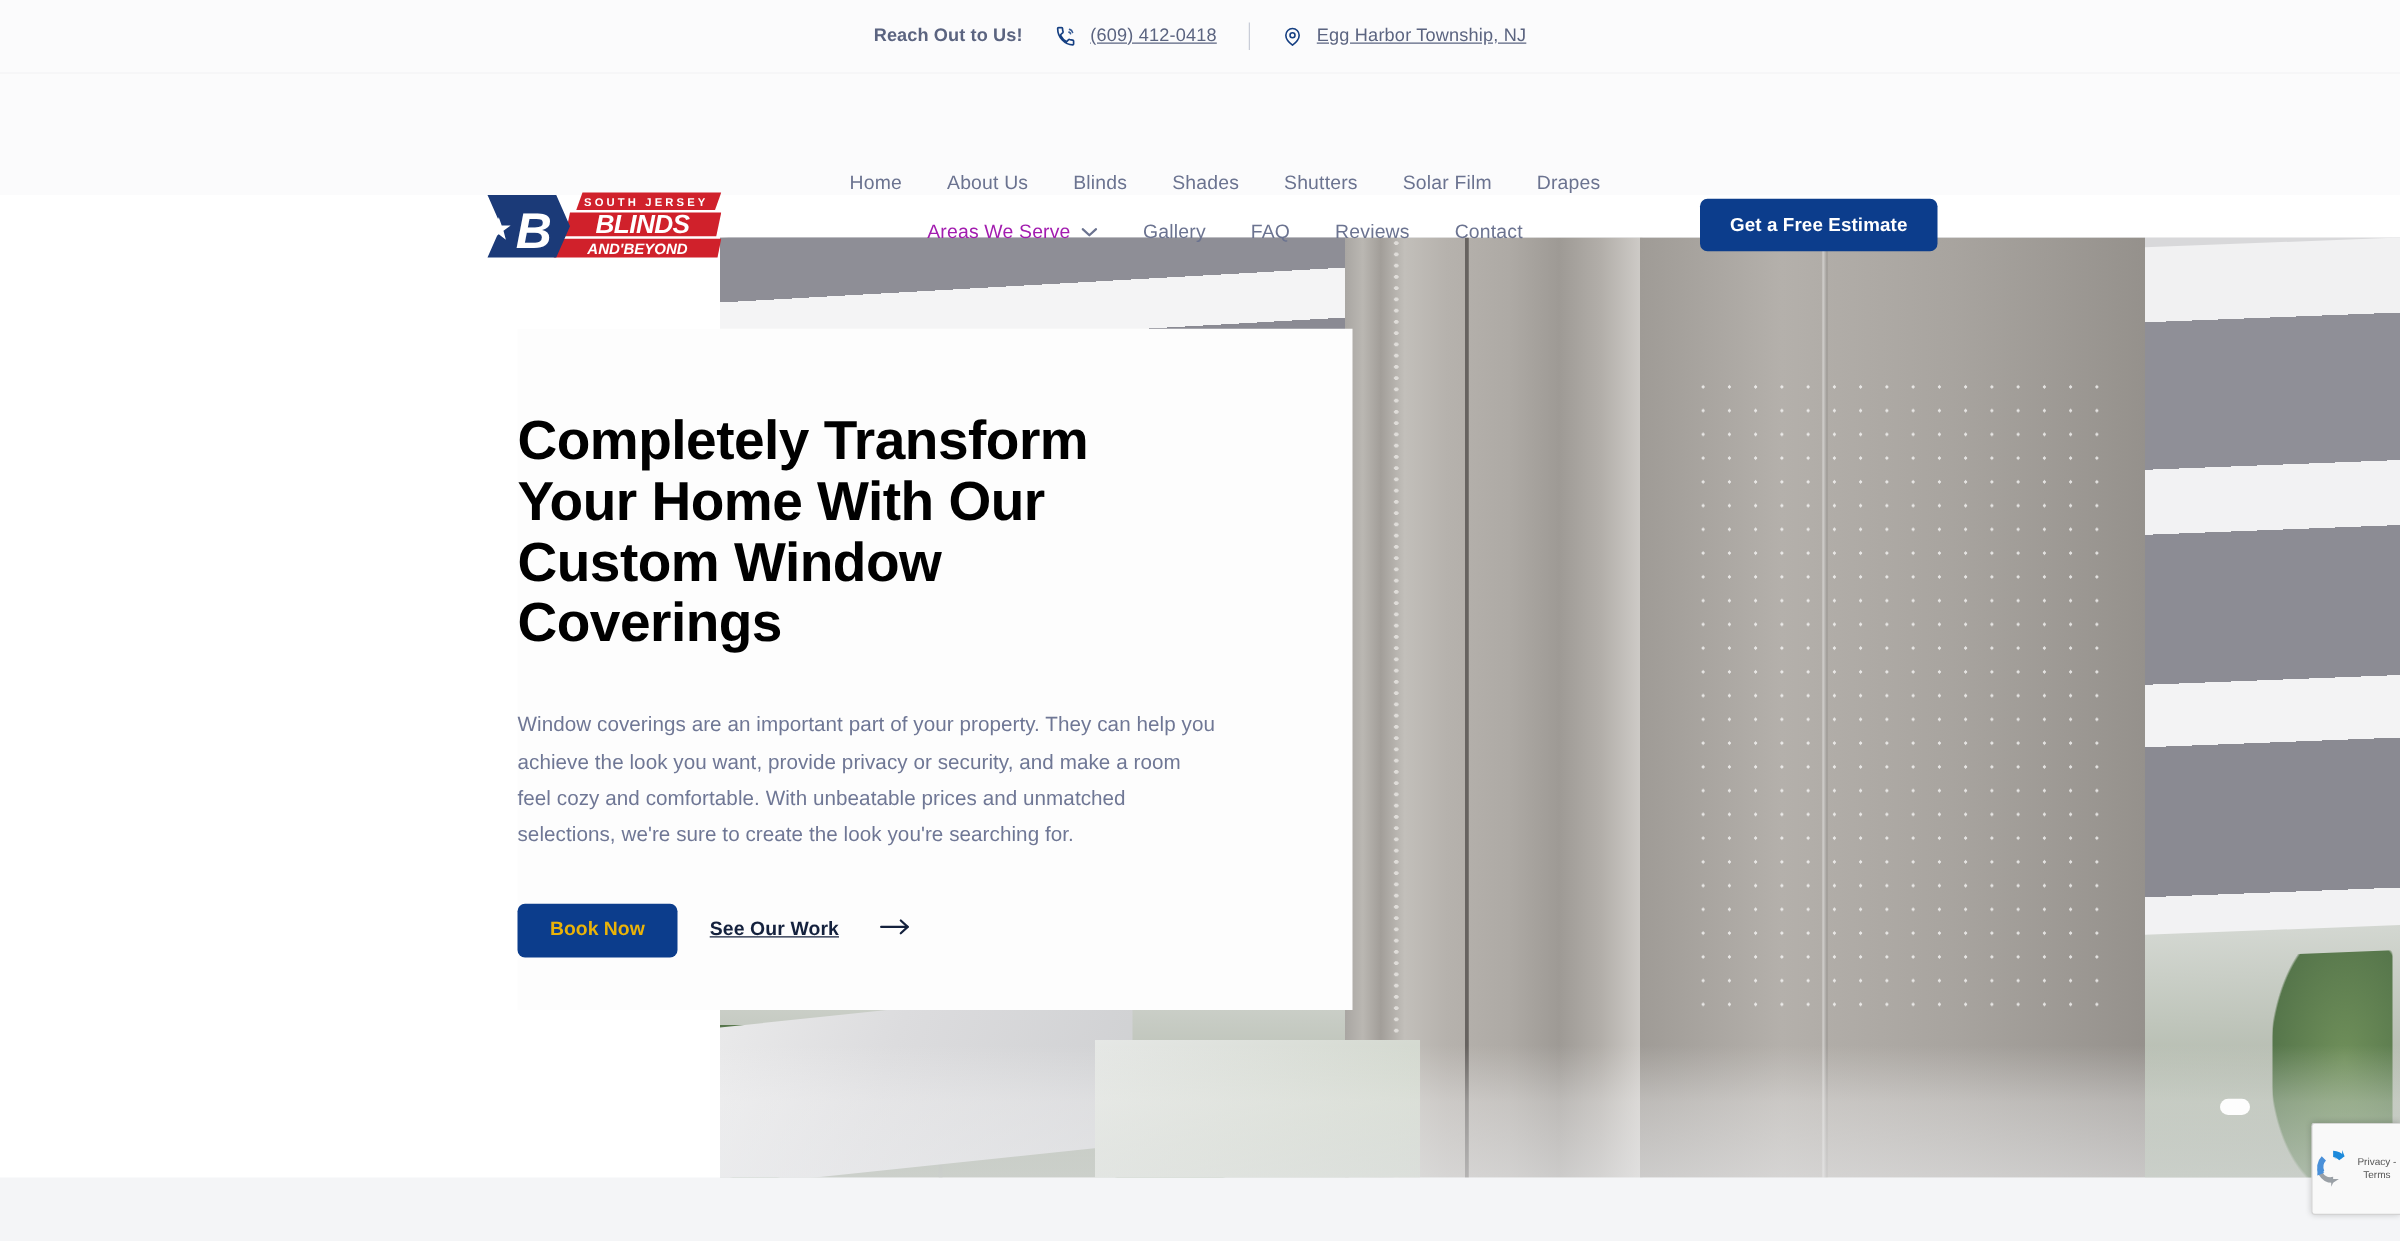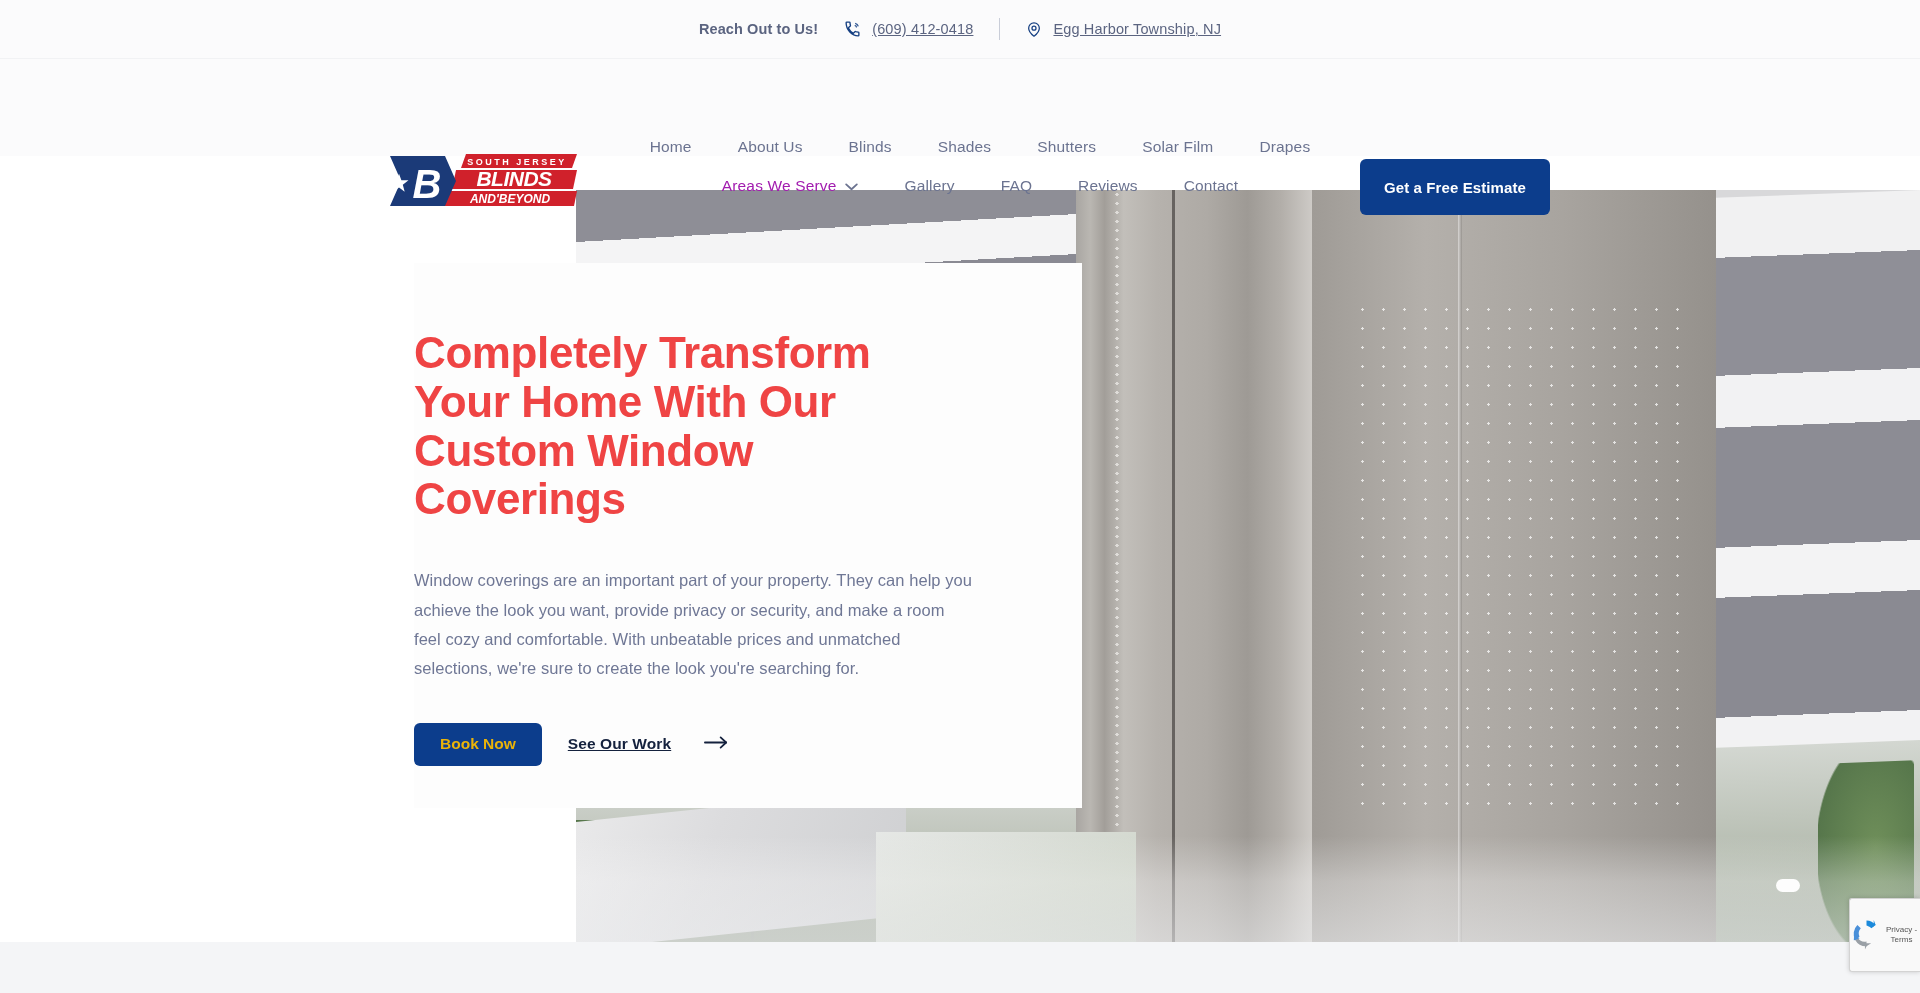--- a/index.html
+++ b/index.html
@@ -47,41 +47,41 @@
     width: 196px; height: 56px;
   }
   .logo svg { display: block; width: 196px; height: 56px; }
 
   .nav {
     position: absolute; left: 620px; top: 75px;
     width: 720px;
   }
   .nav-row {
     display: flex; align-items: center; justify-content: center;
-    gap: 12px;
+    gap: 2px;
   }
   .nav-row-1 { margin-bottom: 13px; }
   .nav-link {
     font-size: 15.5px; color: #6b7390; letter-spacing: .15px;
     padding: 4px 17px; cursor: pointer; white-space: nowrap;
     text-decoration: none;
   }
   .nav-dropdown {
     display: flex; align-items: center; gap: 9px;
     font-size: 15.5px; color: #a21caf; letter-spacing: .15px;
     padding: 4px 17px; cursor: pointer; white-space: nowrap;
   }
   .chev { display: block; }
 
   .cta-header {
     position: absolute; left: 1360px; top: 100px;
     background: #0c3d8c; color: #fff;
     font-size: 15px; font-weight: 600; letter-spacing: .1px;
     border: none; border-radius: 6px;
-    padding: 16px 24px; height: 56px;
+    padding: 16px 24px; height: 42px;
     cursor: pointer;
     display: flex; align-items: center; justify-content: center;
     font-family: "Liberation Sans", sans-serif;
   }
 
   
   .dots {
     position: absolute; left: 0px; top: 348px;
     width: 232px; height: 435px;
     background-image: radial-gradient(#b9bdd6 1.4px, transparent 1.5px);
@@ -237,21 +237,21 @@
     position: absolute; left: 414px; top: 107px;
     width: 668px; height: 545px;
     background: #fdfdfd;
     z-index: 10;
     padding: 66px 0 0 0;
   }
   .hero-title {
     width: 520px;
     margin-left: 0px;
     font-size: 44px; line-height: 1.11;
-    font-weight: 700; color: #ef4444;
+    font-weight: 700; color: #000000;
     letter-spacing: -.4px;
   }
   .hero-sub {
     width: 560px;
     margin-top: 42px;
     font-size: 16.5px; line-height: 1.78;
     color: #6f7795;
     letter-spacing: .05px;
   }
   .hero-actions {

